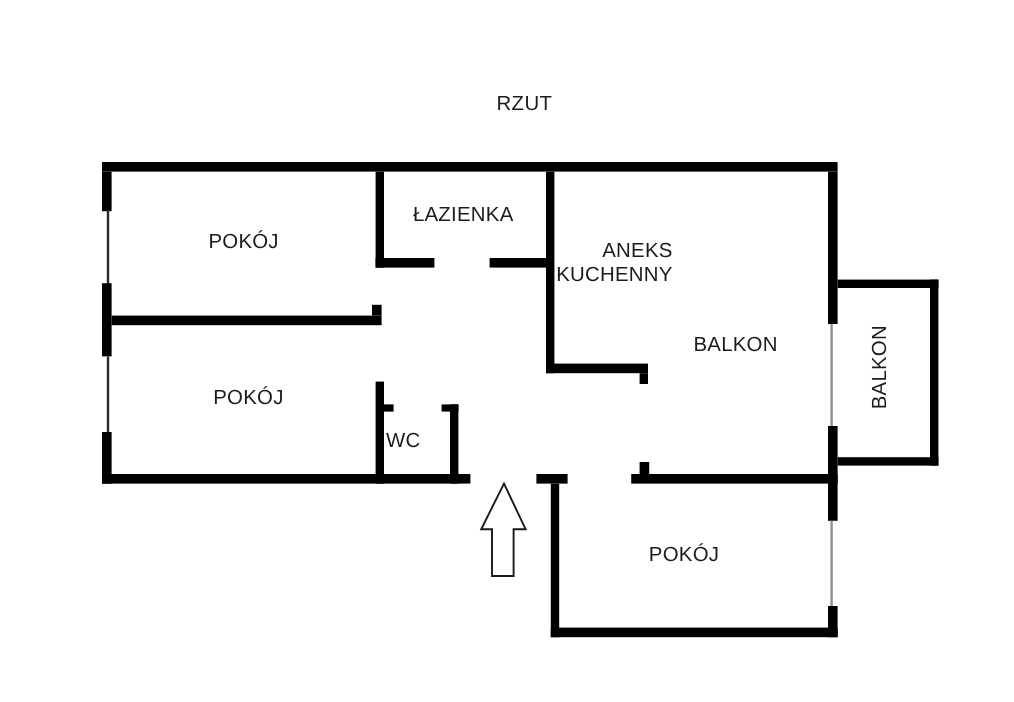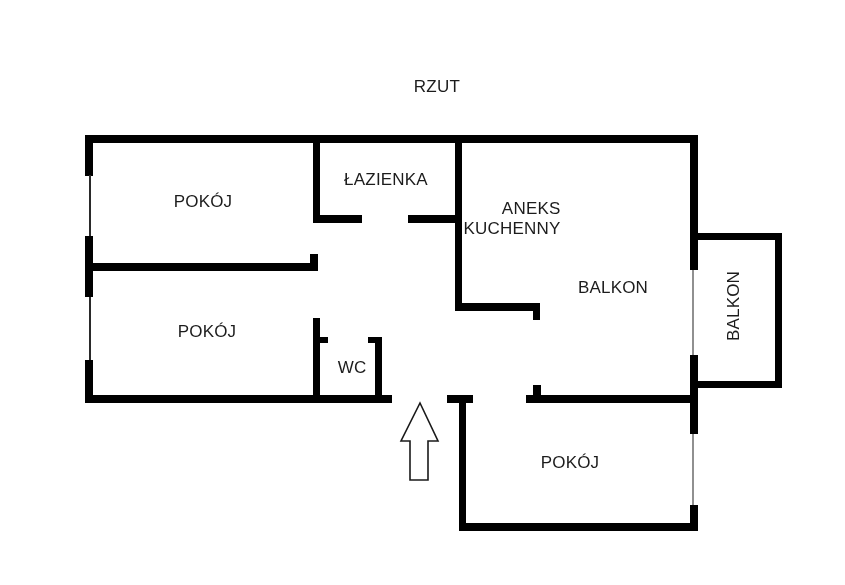--- a/index.html
+++ b/index.html
@@ -94,21 +94,21 @@
     </div>
 
   <div class="lbl" style="left:203px;top:201px">POKÓJ</div>
   <div class="lbl" style="left:386px;top:179px">ŁAZIENKA</div>
   <div class="lbl center2" style="left:512px;top:219px">
     <div>ANEKS</div>
     <div>KUCHENNY</div>
   </div>
   <div class="lbl" style="left:613px;top:287px">BALKON</div>
   <div class="lbl" style="left:207px;top:331px">POKÓJ</div>
-  <div class="lbl" style="left:352px;top:367px">WC</div>
+  <div class="lbl" style="left:336px;top:367px">WC</div>
   <div class="lbl" style="left:570px;top:462px">POKÓJ</div>
   <div class="lbl rot" style="left:733px;top:306px">BALKON</div>
 
   <svg class="arrow-svg" width="50" height="90" viewBox="0 0 50 90">
     <polygon points="25,5 43,43 33,43 33,82 15,82 15,43 6,43" fill="#ffffff" stroke="#1a1a1a" stroke-width="1.6" stroke-linejoin="miter"></polygon>
   </svg>
 
 </div>
 
 </body></html>

